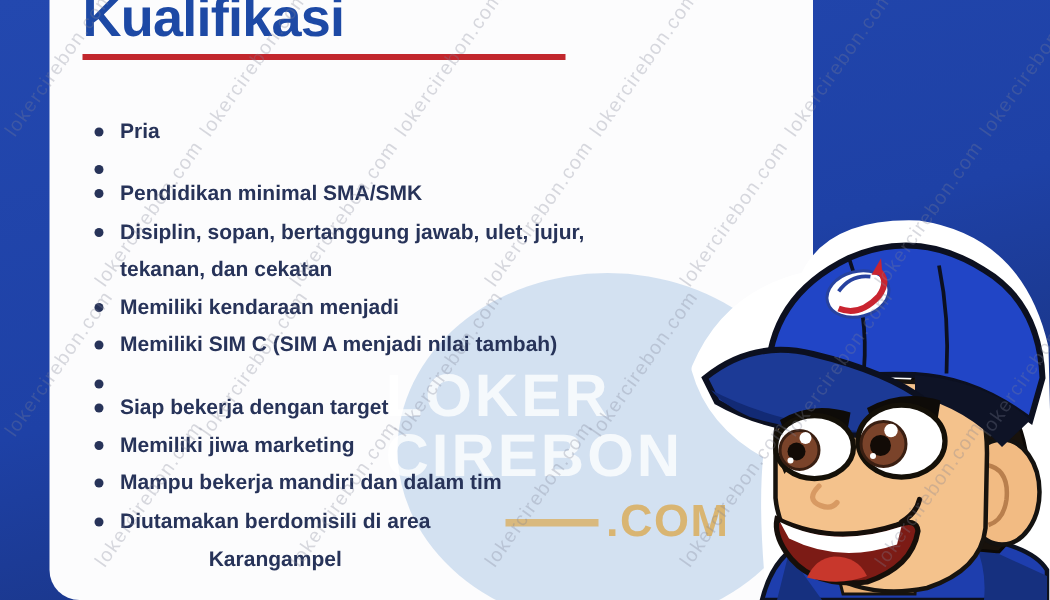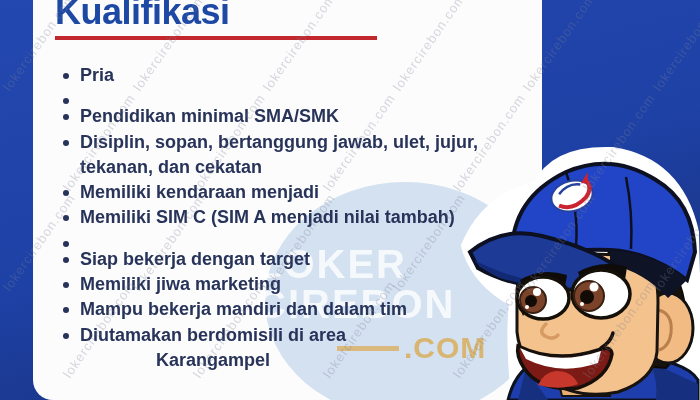--- a/index.html
+++ b/index.html
@@ -40,22 +40,22 @@
     position:absolute;left:22px;top:-9px;margin:0;
     font-size:36px;font-weight:bold;letter-spacing:-0.5px;
     color:var(--heading-blue);
   }
   .underline{
     position:absolute;left:22px;top:36px;width:322px;height:4px;
     background:var(--accent-red);
   }
   ul#qual-list{
     list-style:none;margin:0;padding:0;
-    position:absolute;left:30px;top:63px;width:472px;
-    font-size:18px;font-weight:600;line-height:25.3px;color:var(--text-navy);
+    position:absolute;left:30px;top:75px;width:472px;
+    font-size:14px;font-weight:600;line-height:25.3px;color:var(--text-navy);
   }
   ul#qual-list li{display:flex;gap:11px;}
   .dot{flex:0 0 auto;width:6px;height:6px;border-radius:50%;background:var(--text-navy);margin-top:10px;}
   .li-text{display:flex;flex-direction:column;}
   .li-text .bold{font-weight:bold;text-align:center;}
   #mascot{position:absolute;left:460px;top:140px;width:240px;height:260px;}
   #tiles{position:absolute;inset:0;pointer-events:none;z-index:50;}
   #tiles span{
     position:absolute;transform:rotate(-55deg);transform-origin:left top;
     font-size:13px;letter-spacing:1px;color:rgba(125,130,148,0.30);white-space:nowrap;

